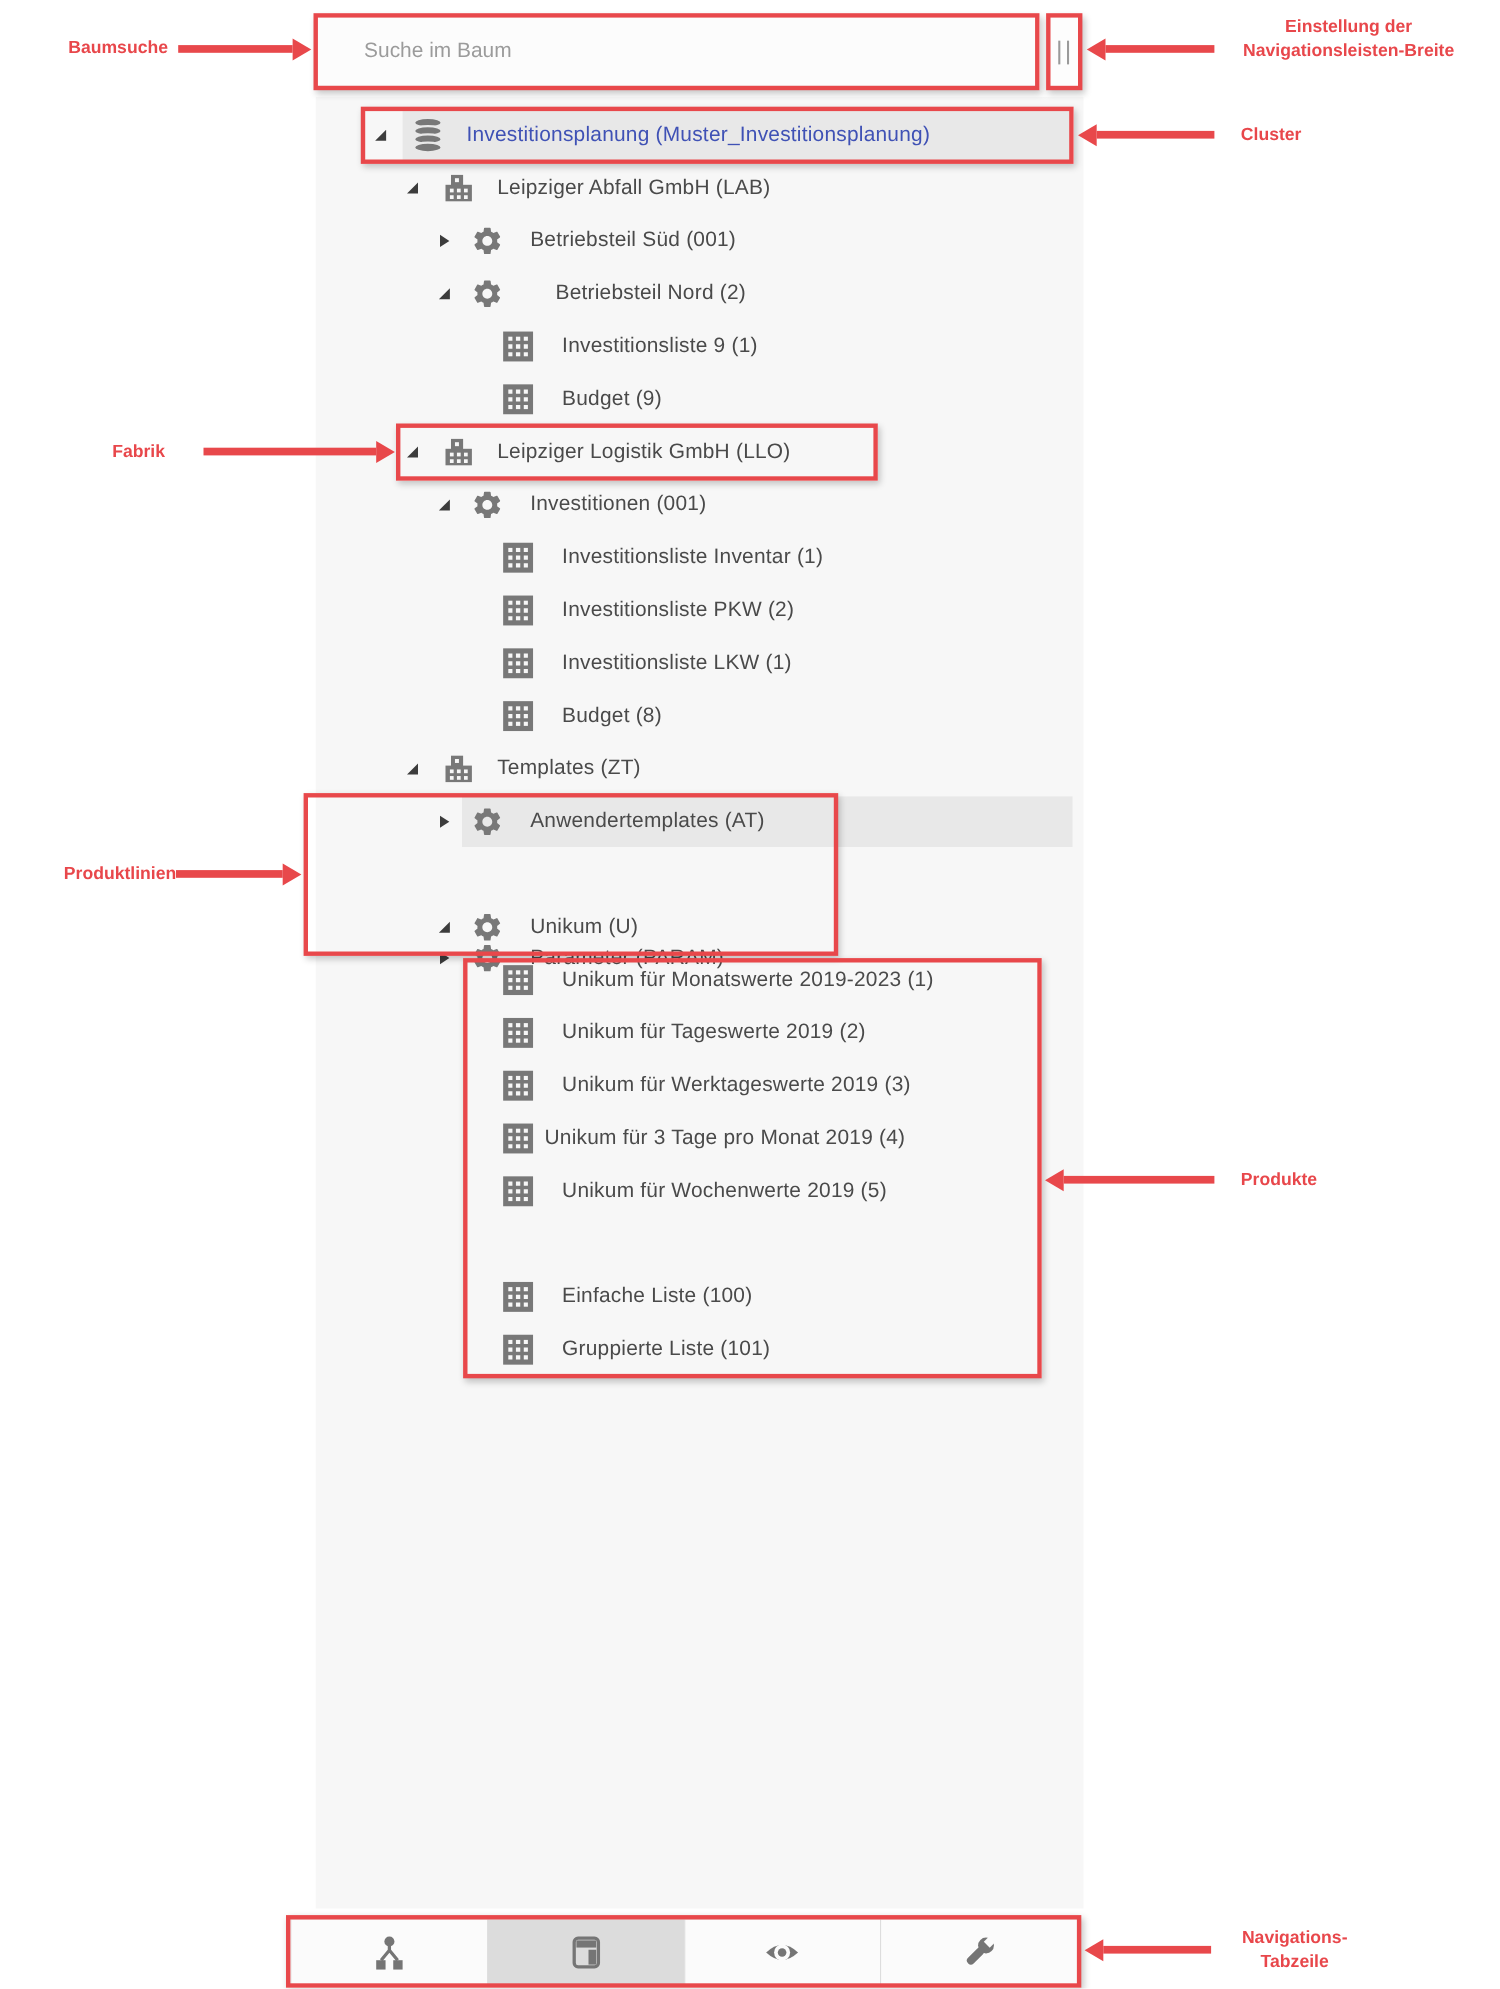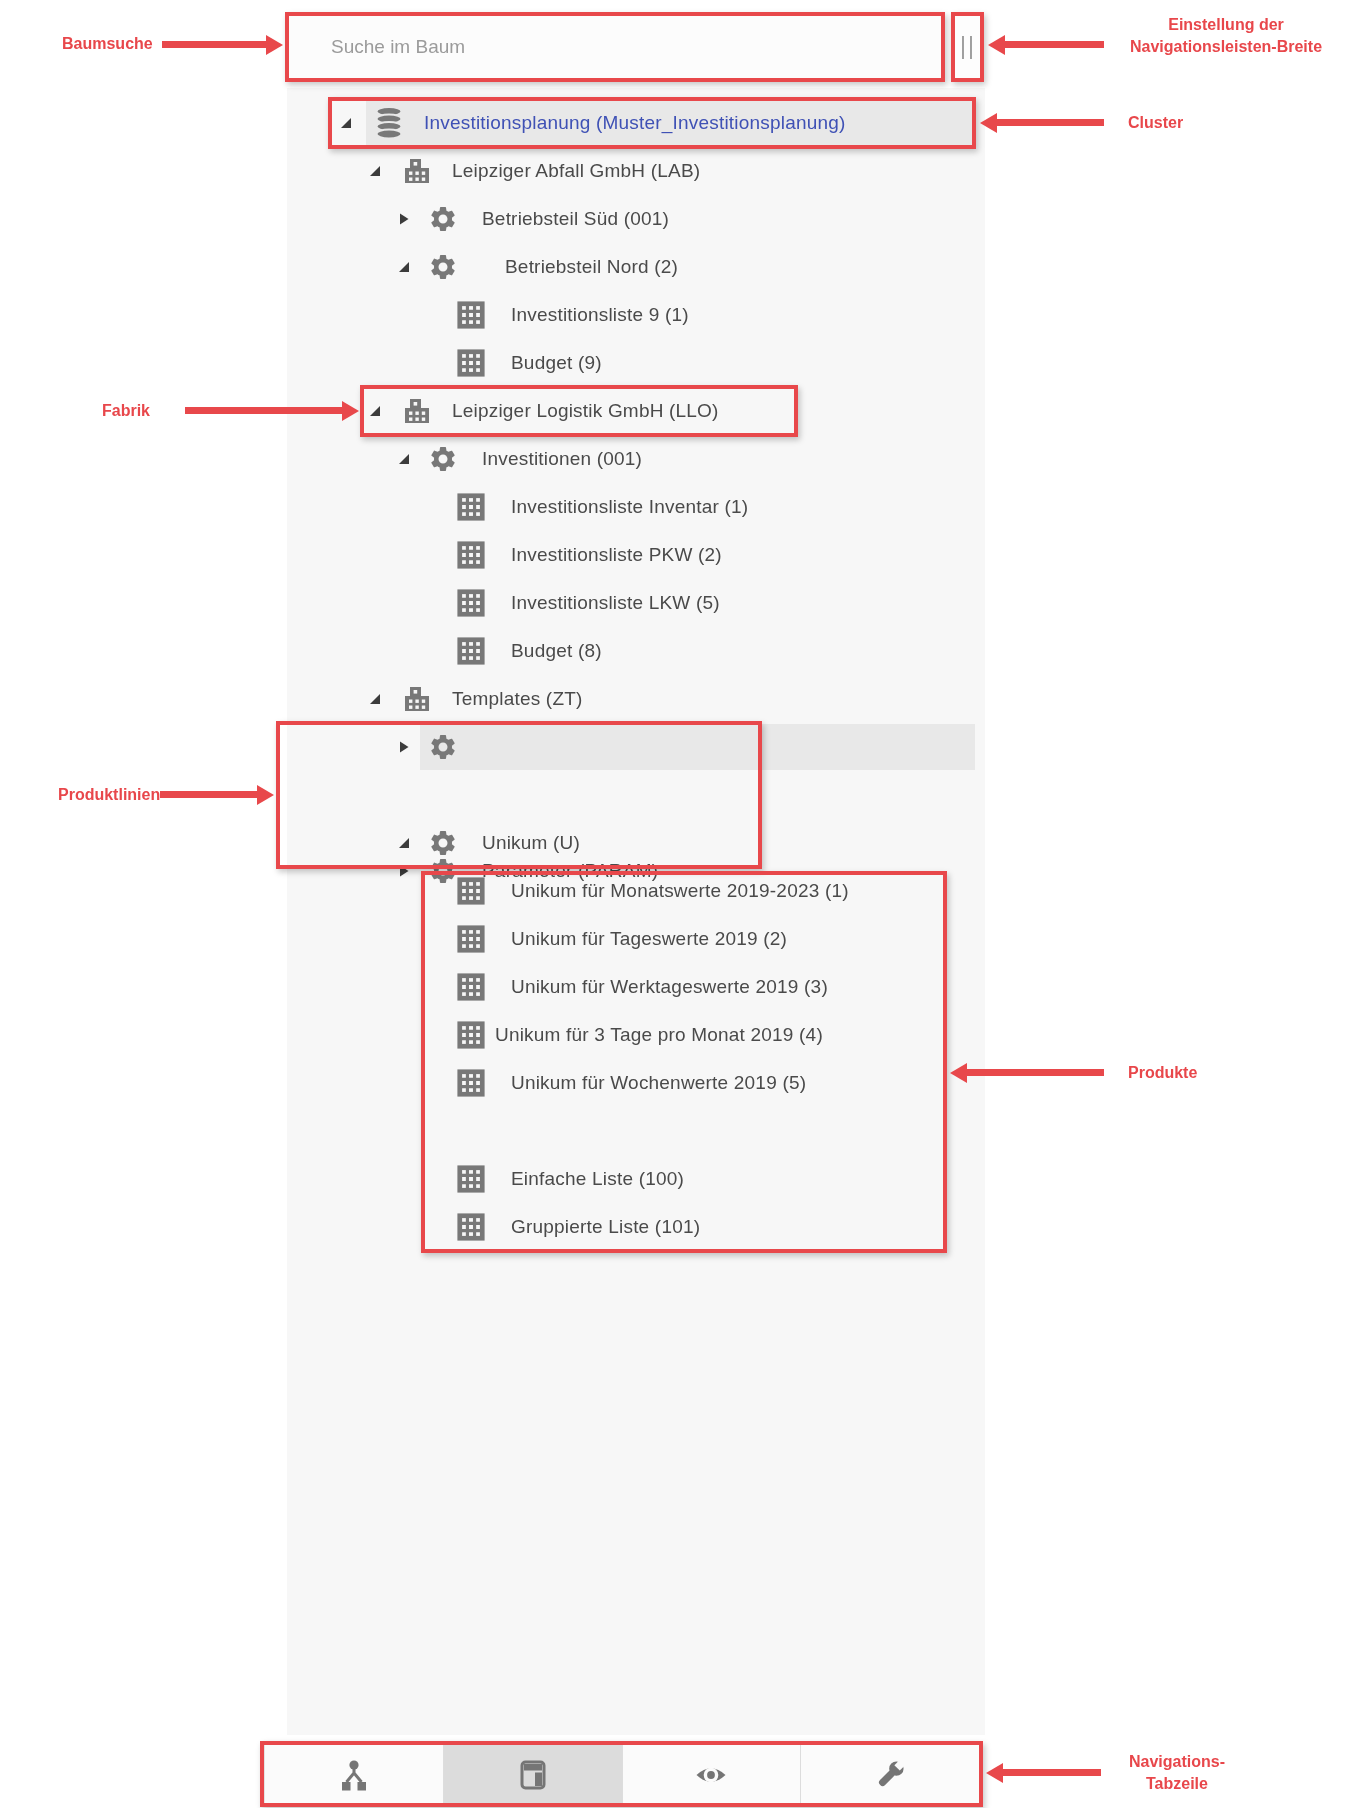--- a/index.html
+++ b/index.html
@@ -194,21 +194,21 @@
         </span>
         <span class="tree-label" style="left: 224px;">Investitionsliste PKW (2)</span>
       </div>
       <div class="tree-row" style="top: 491px;">
         <span class="tree-icon" style="left: 169px;">
           <svg width="30" height="30" viewBox="0 0 32 32">
             <rect x="4" y="4" width="24" height="24" fill="none" stroke="#787878" stroke-width="5"></rect>
             <path d="M12.2 4 V28 M19.8 4 V28 M4 12.2 H28 M4 19.8 H28" stroke="#787878" stroke-width="3.4" fill="none"></path>
           </svg>
         </span>
-        <span class="tree-label" style="left: 224px;">Investitionsliste LKW (5)</span>
+        <span class="tree-label" style="left: 224px;">Investitionsliste LKW (1)</span>
       </div>
       <div class="tree-row" style="top: 539px;">
         <span class="tree-icon" style="left: 169px;">
           <svg width="30" height="30" viewBox="0 0 32 32">
             <rect x="4" y="4" width="24" height="24" fill="none" stroke="#787878" stroke-width="5"></rect>
             <path d="M12.2 4 V28 M19.8 4 V28 M4 12.2 H28 M4 19.8 H28" stroke="#787878" stroke-width="3.4" fill="none"></path>
           </svg>
         </span>
         <span class="tree-label" style="left: 224px;">Budget (8)</span>
       </div>
@@ -242,20 +242,21 @@
         <span class="expander" style="left: 110px;">
           <svg width="14" height="14" viewBox="0 0 14 14">
             <polygon points="3,1.5 11.5,7 3,12.5" fill="#3c3c3c"></polygon>
           </svg>
         </span>
         <span class="tree-icon" style="left: 141px;">
           <svg width="30" height="30" viewBox="0 0 24 24">
             <path fill="#787878" d="M19.14,12.94c0.04-0.3,0.06-0.61,0.06-0.94c0-0.32-0.02-0.64-0.07-0.94l2.03-1.58c0.18-0.14,0.23-0.41,0.12-0.61l-1.92-3.32c-0.12-0.22-0.37-0.29-0.59-0.22l-2.39,0.96c-0.5-0.38-1.03-0.7-1.62-0.94L14.4,2.81c-0.04-0.24-0.24-0.41-0.48-0.41h-3.84c-0.24,0-0.43,0.17-0.47,0.41L9.25,5.35C8.66,5.59,8.12,5.92,7.63,6.29L5.24,5.33c-0.22-0.08-0.47,0-0.59,0.22L2.74,8.87C2.62,9.08,2.66,9.34,2.86,9.48l2.03,1.58C4.84,11.36,4.8,11.69,4.8,12s0.02,0.64,0.07,0.94l-2.03,1.58c-0.18,0.14-0.23,0.41-0.12,0.61l1.92,3.32c0.12,0.22,0.37,0.29,0.59,0.22l2.39-0.96c0.5,0.38,1.03,0.7,1.62,0.94l0.36,2.54c0.05,0.24,0.24,0.41,0.48,0.41h3.84c0.24,0,0.44-0.17,0.47-0.41l0.36-2.54c0.59-0.24,1.13-0.56,1.62-0.94l2.39,0.96c0.22,0.08,0.47,0,0.59-0.22l1.92-3.32c0.12-0.22,0.07-0.47-0.12-0.61L19.14,12.94z M12,15.6c-1.98,0-3.6-1.62-3.6-3.6s1.62-3.6,3.6-3.6s3.6,1.62,3.6,3.6S13.98,15.6,12,15.6z"></path>
           </svg>
         </span>
+        <span class="tree-label" style="left: 195px;">Anwendertemplates (AT)</span>
       </div>
       <div class="tree-row" style="top: 719px; margin-top: 40px;">
         <span class="expander" style="left: 110px;">
           <svg width="14" height="14" viewBox="0 0 14 14">
             <polygon points="3,1.5 11.5,7 3,12.5" fill="#3c3c3c"></polygon>
           </svg>
         </span>
         <span class="tree-icon" style="left: 141px;">
           <svg width="30" height="30" viewBox="0 0 24 24">
             <path fill="#787878" d="M19.14,12.94c0.04-0.3,0.06-0.61,0.06-0.94c0-0.32-0.02-0.64-0.07-0.94l2.03-1.58c0.18-0.14,0.23-0.41,0.12-0.61l-1.92-3.32c-0.12-0.22-0.37-0.29-0.59-0.22l-2.39,0.96c-0.5-0.38-1.03-0.7-1.62-0.94L14.4,2.81c-0.04-0.24-0.24-0.41-0.48-0.41h-3.84c-0.24,0-0.43,0.17-0.47,0.41L9.25,5.35C8.66,5.59,8.12,5.92,7.63,6.29L5.24,5.33c-0.22-0.08-0.47,0-0.59,0.22L2.74,8.87C2.62,9.08,2.66,9.34,2.86,9.48l2.03,1.58C4.84,11.36,4.8,11.69,4.8,12s0.02,0.64,0.07,0.94l-2.03,1.58c-0.18,0.14-0.23,0.41-0.12,0.61l1.92,3.32c0.12,0.22,0.37,0.29,0.59,0.22l2.39-0.96c0.5,0.38,1.03,0.7,1.62,0.94l0.36,2.54c0.05,0.24,0.24,0.41,0.48,0.41h3.84c0.24,0,0.44-0.17,0.47-0.41l0.36-2.54c0.59-0.24,1.13-0.56,1.62-0.94l2.39,0.96c0.22,0.08,0.47,0,0.59-0.22l1.92-3.32c0.12-0.22,0.07-0.47-0.12-0.61L19.14,12.94z M12,15.6c-1.98,0-3.6-1.62-3.6-3.6s1.62-3.6,3.6-3.6s3.6,1.62,3.6,3.6S13.98,15.6,12,15.6z"></path>

